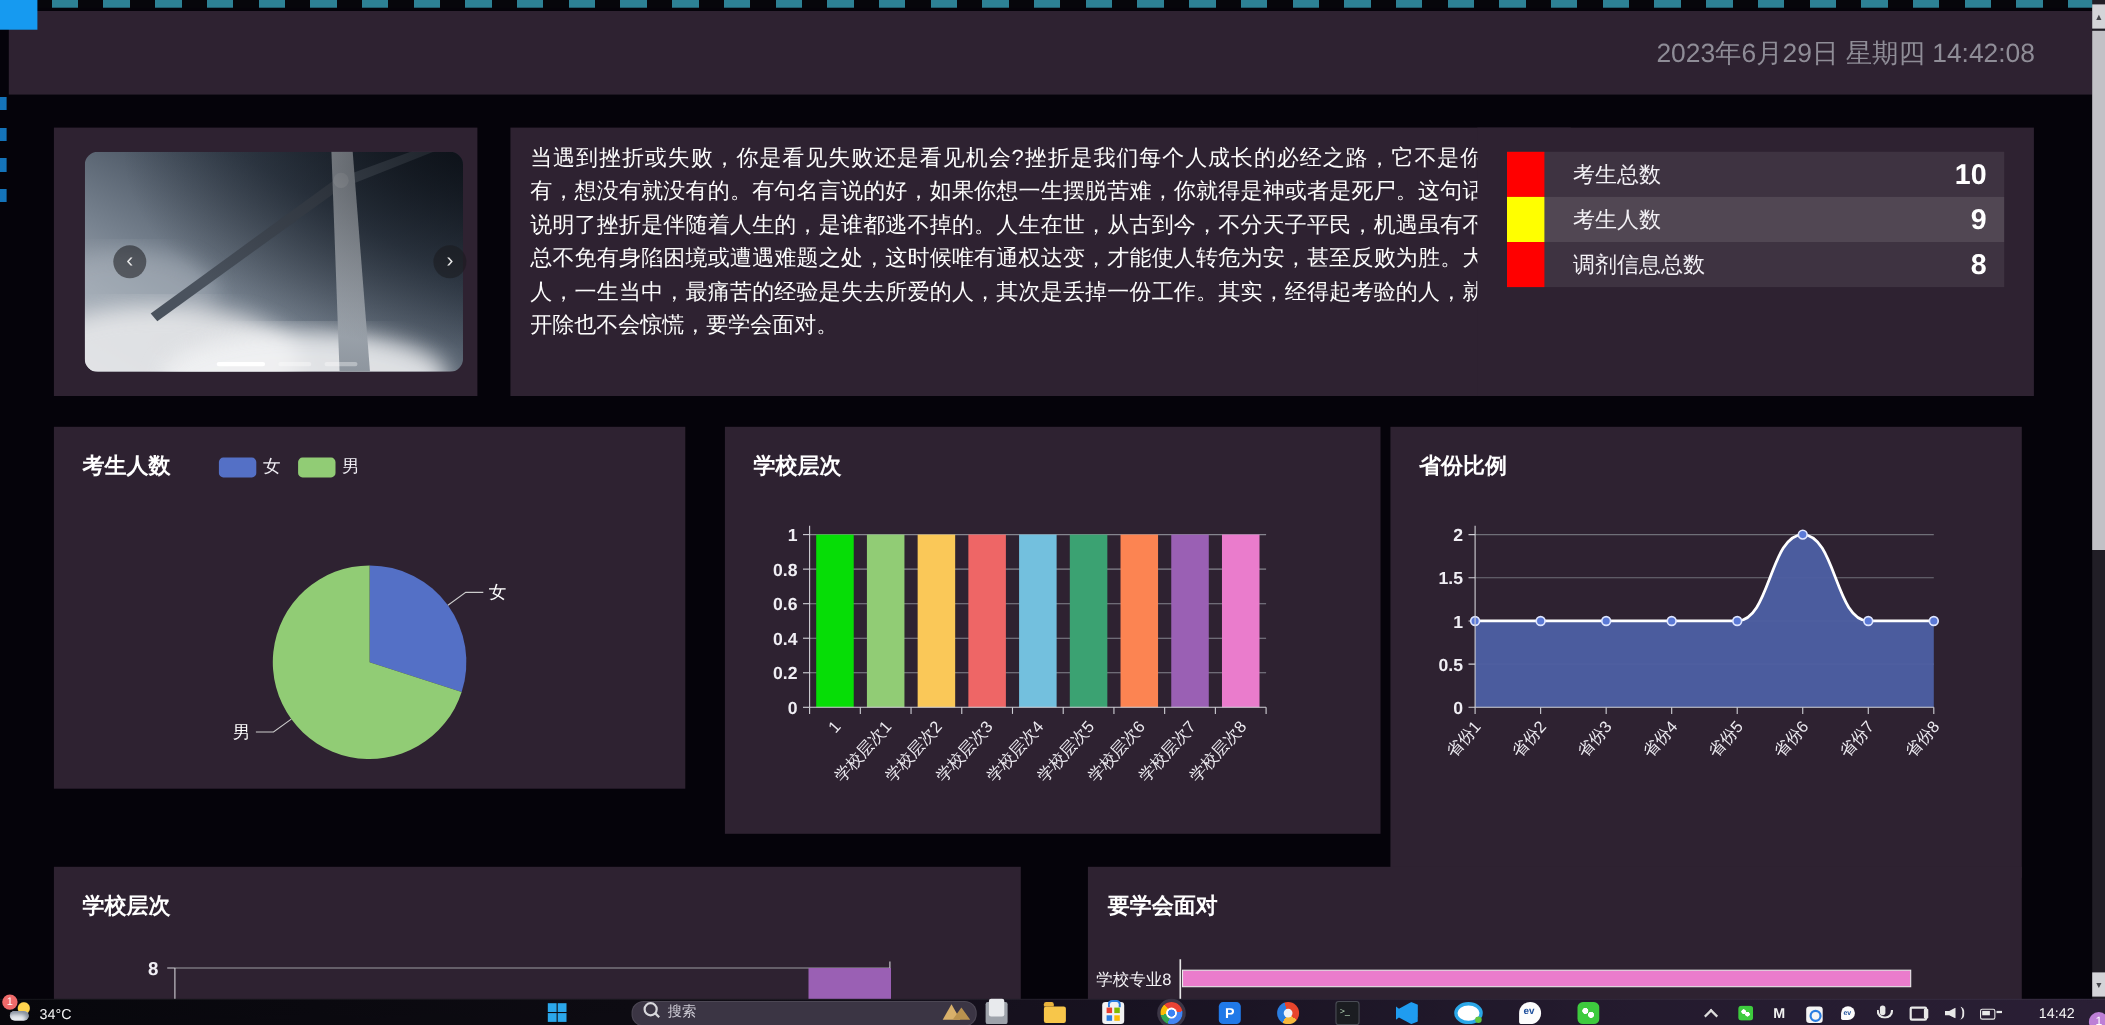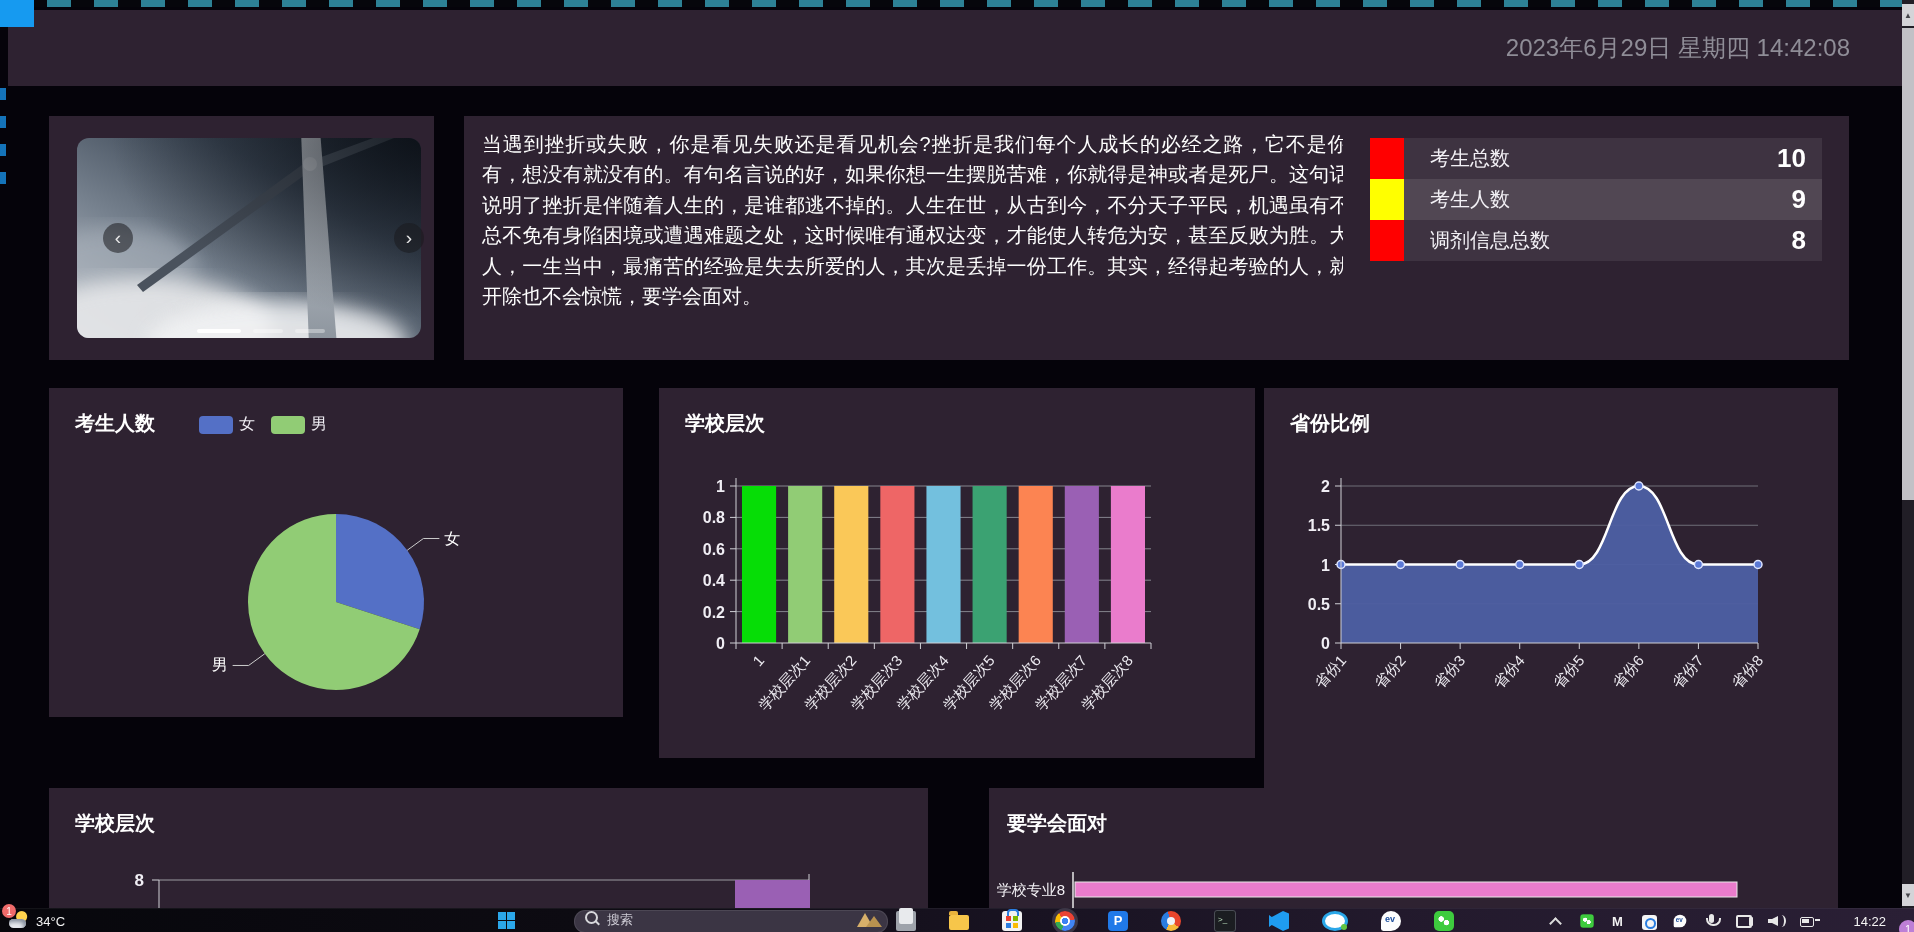--- a/index.html
+++ b/index.html
@@ -394,15 +394,15 @@
       <span class="tri tri-chevron-up"></span>
       <span class="tri tri-wechat-mini"></span>
       <span class="tri tri-mail-m"></span>
       <span class="tri tri-search-box"></span>
       <span class="tri tri-ev-mini"></span>
       <span class="tri tri-microphone"></span>
       <span class="tri tri-cast-device"></span>
       <span class="tri tri-speaker"></span>
       <span class="tri tri-battery"></span>
     </div>
-  <div class="tb-time">14:22</div>
+  <div class="tb-time">14:42</div>
   <div class="tb-notif">1</div>
 </div>
 
 </body></html>

